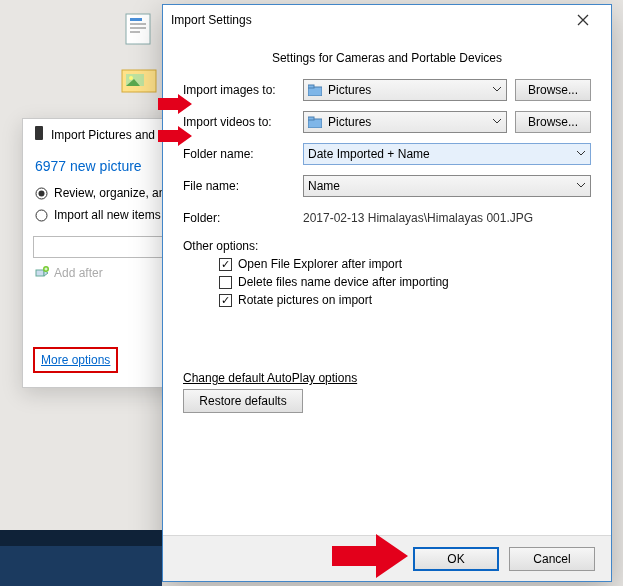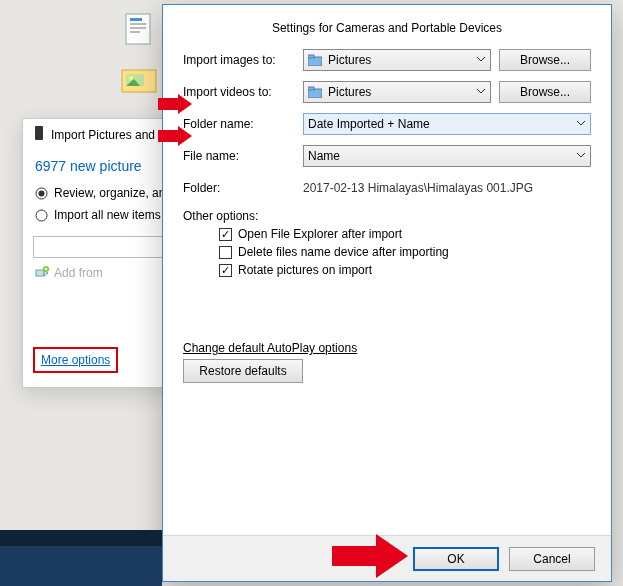--- a/index.html
+++ b/index.html
@@ -37,21 +37,21 @@
   .form-row { display:flex; align-items:center; height:22px; margin-bottom:10px; gap:8px; }
   .form-row .label { width:112px; text-align:left; }
   .combo {
     flex:1; height:22px; border:1px solid #888; background:linear-gradient(#f6f6f6,#e8e8e8);
     display:flex; align-items:center; padding:0 4px; gap:6px; position:relative;
   }
   .combo.blue { background:#e6f0fb; border:1px solid #7da7d9;}
   .combo .chev { position:absolute; right:4px; top:3px;}
   .folder-glyph { width:14px; height:12px; display:inline-block;}
   .browse-btn {
-    width:92px; height:22px; border:1px solid #999; background:linear-gradient(#f6f6f6,#e0e0e0);
+    width:76px; height:22px; border:1px solid #999; background:linear-gradient(#f6f6f6,#e0e0e0);
     cursor:pointer;
   }
   .example-val { color:#333; }
   .other-opts { margin-top:8px;}
   .check-row { margin:4px 0 4px 16px; display:flex; align-items:center; gap:6px;padding-left:20px;}
   .chk { width:13px; height:13px; border:1px solid #333; display:inline-flex; align-items:center; justify-content:center;}
   .chk.on::after{content:"✓"; font-size:11px; line-height:1;}
 
   .autoplay-link { color:#000000; text-decoration:underline; display:inline-block; margin-top:60px; cursor:pointer;}
   .restore-btn {
@@ -120,28 +120,37 @@
     <span>Import all new items</span>
   </div>
   <input class="tag-input" type="text" style="">
   <div class="add-tags">
     <svg width="14" height="14">
         <rect x="1" y="4" width="8" height="6" fill="#cde" stroke="#6a9"></rect>
         <path d="M9 4 L13 7 L9 10 Z" fill="#cde" stroke="#6a9"></path>
         <circle cx="11" cy="3" r="3" fill="#7c3"></circle>
         <path d="M9.5 3 H12.5 M11 1.5 V4.5" stroke="#fff"></path>
       </svg>
-    <span>Add from</span>
+    <span>Add after</span>
   </div>
   <div class="more-opts-wrap">
     <span class="more-opts">More options</span>
   </div>
 </div>
 
 <div class="modal">
+  <div class="titlebar">
+    <span>Import Settings</span>
+    <span class="spacer"></span>
+    <div class="close-btn">
+      <svg width="12" height="12" viewBox="0 0 12 12">
+          <path d="M1 1 L11 11 M11 1 L1 11" stroke="#333" stroke-width="1.3"></path>
+        </svg>
+    </div>
+  </div>
 
   <div class="content">
     <div class="section-title">Settings for Cameras and Portable Devices</div>
 
     <div class="form-row">
       <div class="label">Import images to:</div>
       <div class="combo">
         <span class="folder-glyph">
           <svg width="14" height="12">
               <rect x="0" y="3" width="14" height="9" fill="#7fb6e8" stroke="#4a7fb0"></rect>

